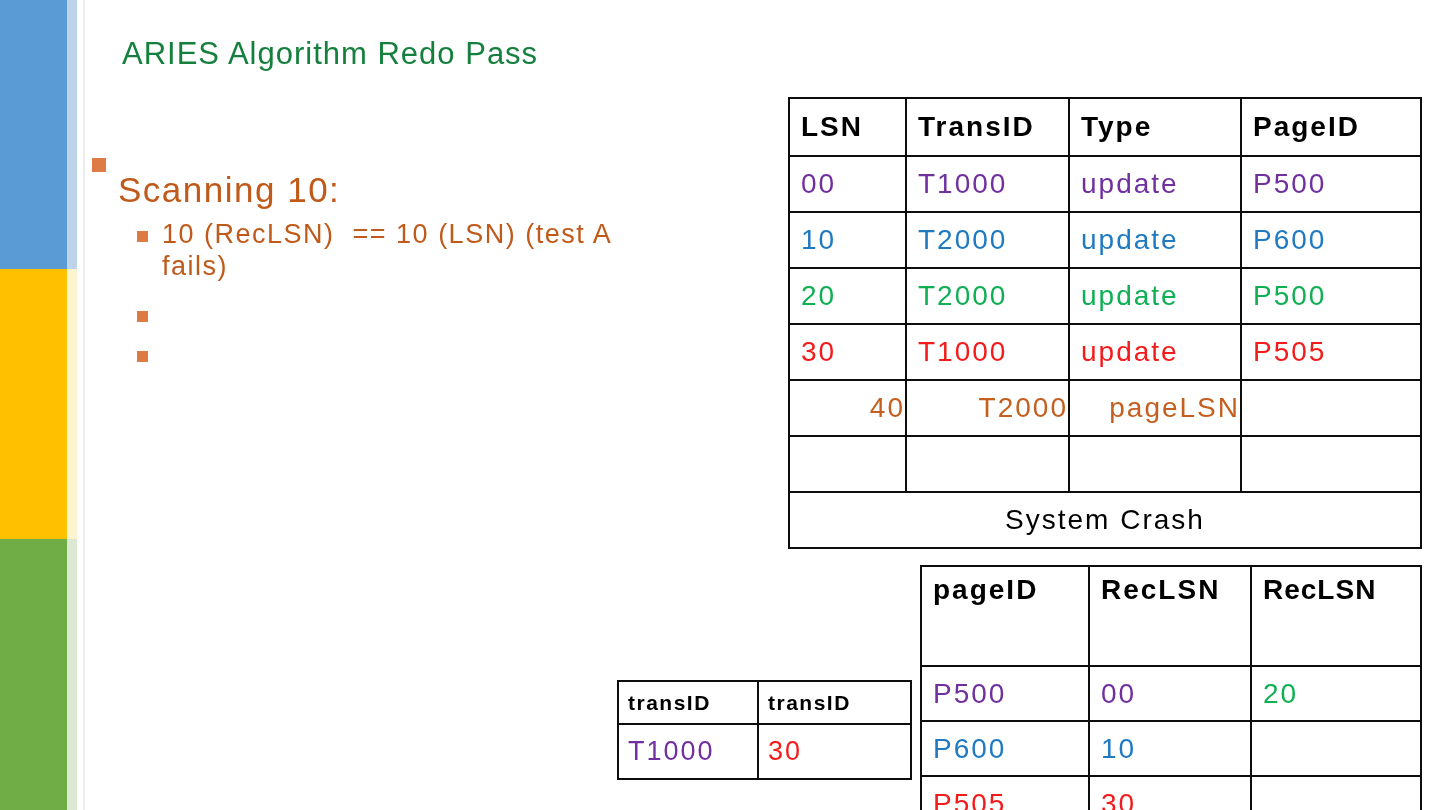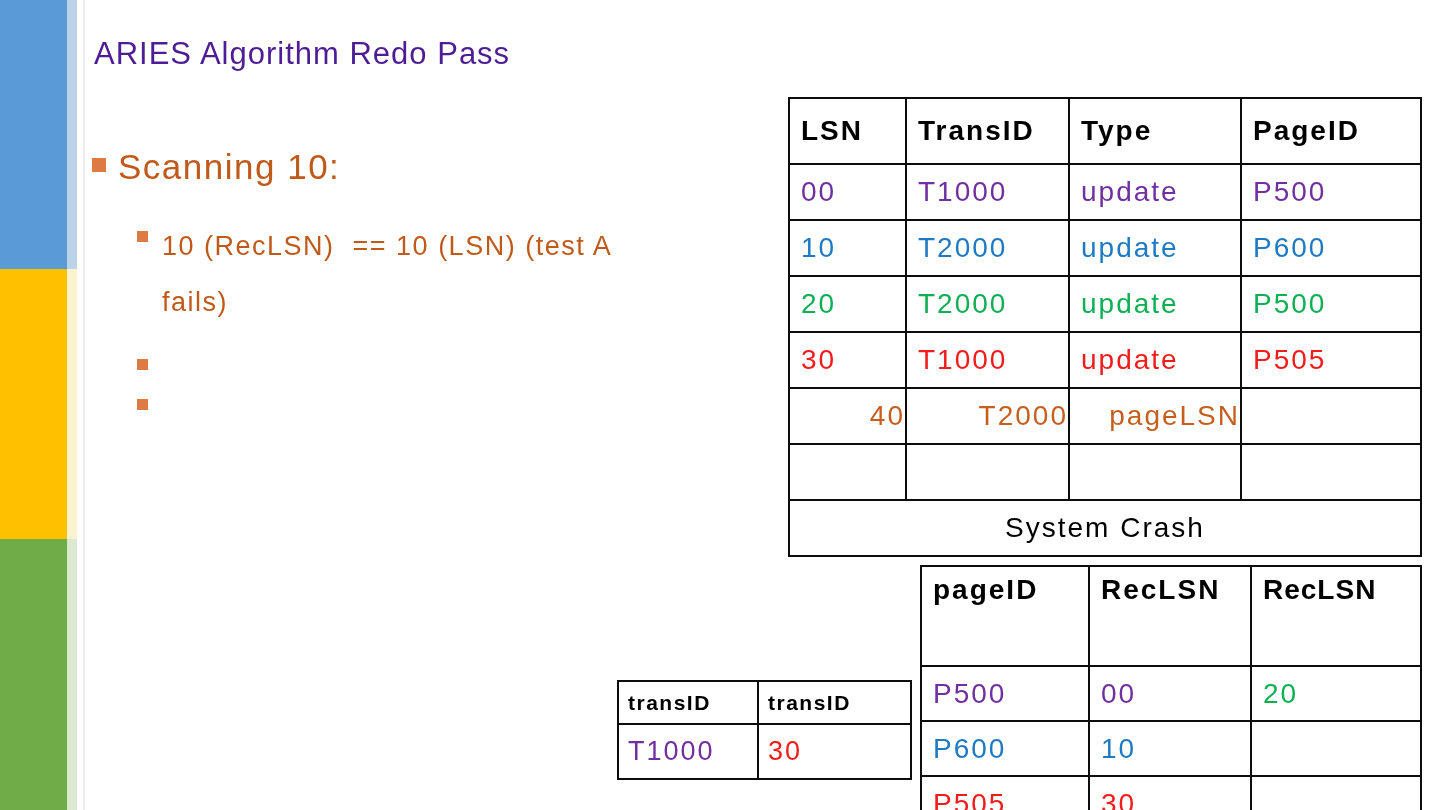--- a/index.html
+++ b/index.html
@@ -14,32 +14,32 @@
   .seg-bot { top:539px; height:271px; }
   .edge-line { position:absolute; left:83px; top:0; width:2px; height:810px; background:#ededed; }
 
   
   .title { position:absolute; left:94px; top:33px; font-size:31px; letter-spacing:1px; line-height:42px; }
 
   
   .heading { position:absolute; left:92px; top:144px; display:flex; font-size:35px; letter-spacing:1.5px; line-height:46px; }
   .heading .sq { width:14px; height:14px; margin:14px 12px 0 0; flex:none; }
   .subs { position:absolute; left:137px; top:218px; width:660px; }
-  .sub  { display:flex; margin-bottom:16px; font-size:27px; line-height:56px; letter-spacing:1.5px; }
+  .sub  { display:flex; margin-bottom:16px; font-size:27px; line-height:32px; letter-spacing:1.5px; }
   .sub .sq { width:11px; height:11px; margin:13px 14px 0 0; flex:none; }
   .sub .txt { white-space:pre-wrap; }
 
   
   table { position:absolute; border-collapse:collapse; table-layout:fixed; letter-spacing:2px; }
   th,td { border:2px solid #0d0d0d; overflow:hidden; vertical-align:middle; }
   th { font-weight:bold; text-align:left; color:#000; }
 
   .log { left:788px; top:97px;  width:632px; font-size:28px; }
   .log th, .log td { padding-left:11px; }
-  .log tr.h { height:66px;border-radius:28px; }
+  .log tr.h { height:58px;border-radius:28px; }
   .log tr.d { height:56px; }
   .log td.footer { text-align:center; padding-left:0; color:#000; }
 
   .dpt { left:920px; top:565px; width:500px; font-size:28px; }
   .dpt tr.h { height:100px; }
   .dpt tr.d { height:55px; }
   .dpt th { vertical-align:top; padding:7px 10px 0 11px; line-height:1.15; word-break:break-all; }
   .dpt th.last { padding-right:40px; letter-spacing:1px; }
   .dpt td { padding-left:11px; }
 
@@ -52,25 +52,25 @@
 <body>
 
 <div class="bar seg-top" style="background-color: rgb(91, 155, 213);"></div>
 <div class="bar seg-mid" style="background-color: rgb(255, 192, 0);"></div>
 <div class="bar seg-bot" style="background-color: rgb(112, 173, 71);"></div>
 <div class="strip seg-top" style="background-color: rgb(189, 211, 234);"></div>
 <div class="strip seg-mid" style="background-color: rgb(253, 243, 206);"></div>
 <div class="strip seg-bot" style="background-color: rgb(219, 233, 211);"></div>
 <div class="edge-line"></div>
 
-<div class="title" style="color: #4c1d95;">ARIES Algorithm Redo Pass</div>
+<div class="title" style="color: #15803d; margin-left: 28px;">ARIES Algorithm Redo Pass</div>
 
 <div class="heading">
   <span class="sq" style="background-color: rgb(222, 123, 69);"></span>
-  <span style="color: rgb(192, 90, 26);">Scanning 10:</span>
+  <span style="color: rgb(192, 90, 26); margin-top: 23px;">Scanning 10:</span>
 </div>
 
 <div class="subs">
   <div class="sub">
     <span class="sq" style="background-color: rgb(222, 123, 69);"></span>
     <span class="txt" style="color: rgb(192, 90, 26);">10 (RecLSN)  == 10 (LSN) (test A
 fails)</span>
   </div>
   <div class="sub">
     <span class="sq" style="background-color: rgb(222, 123, 69);"></span>

